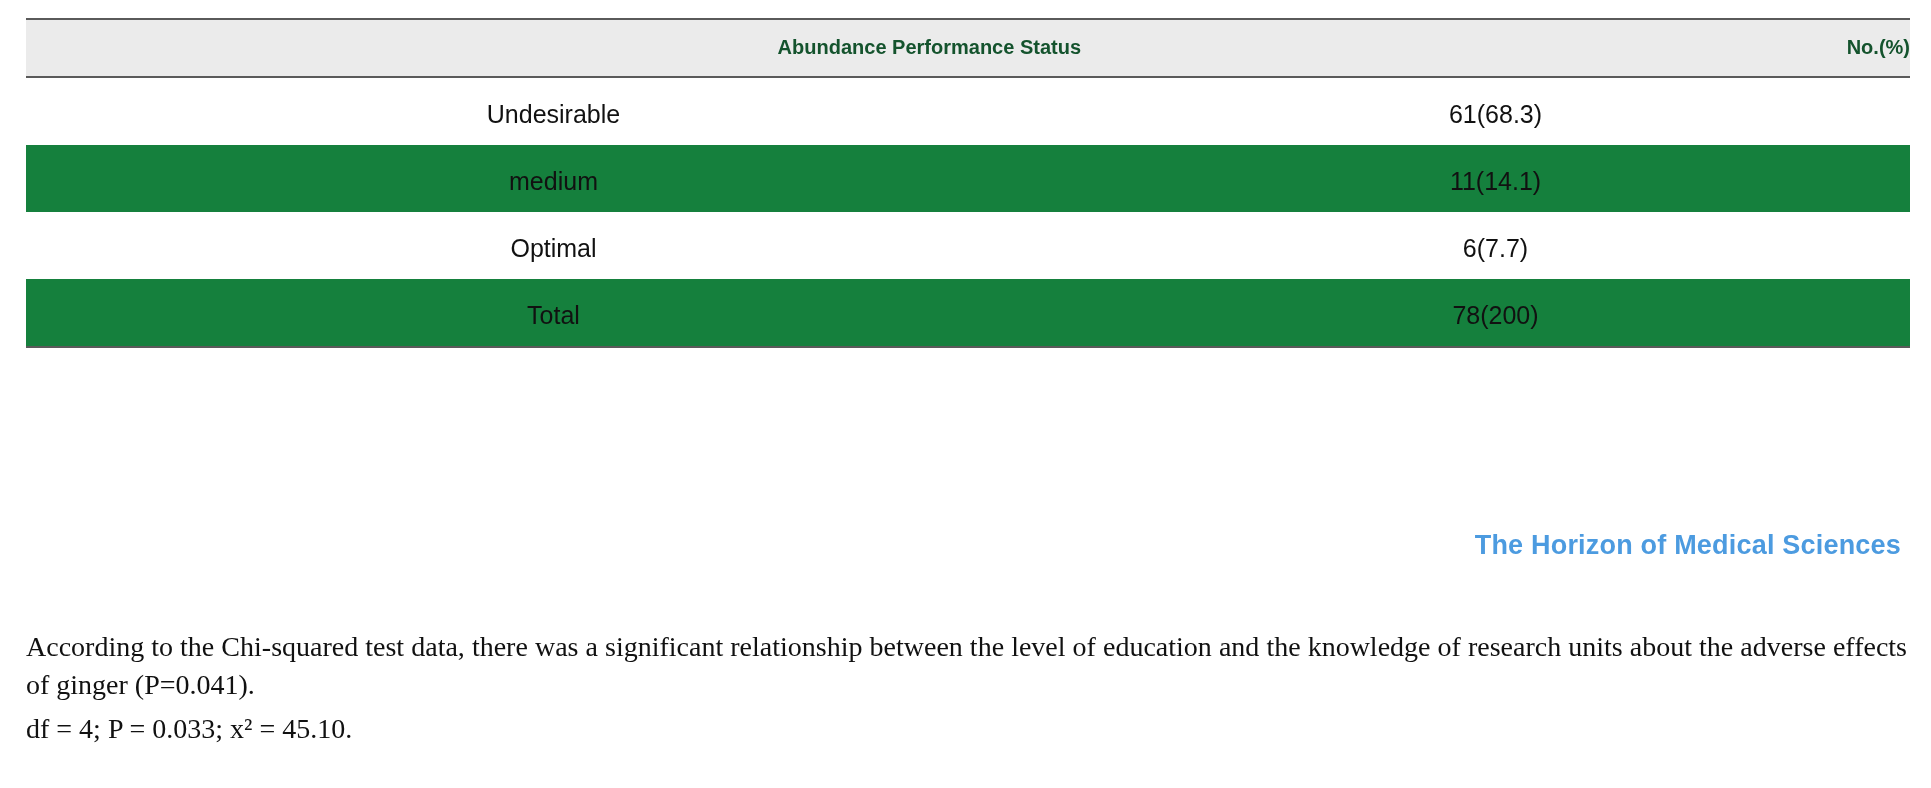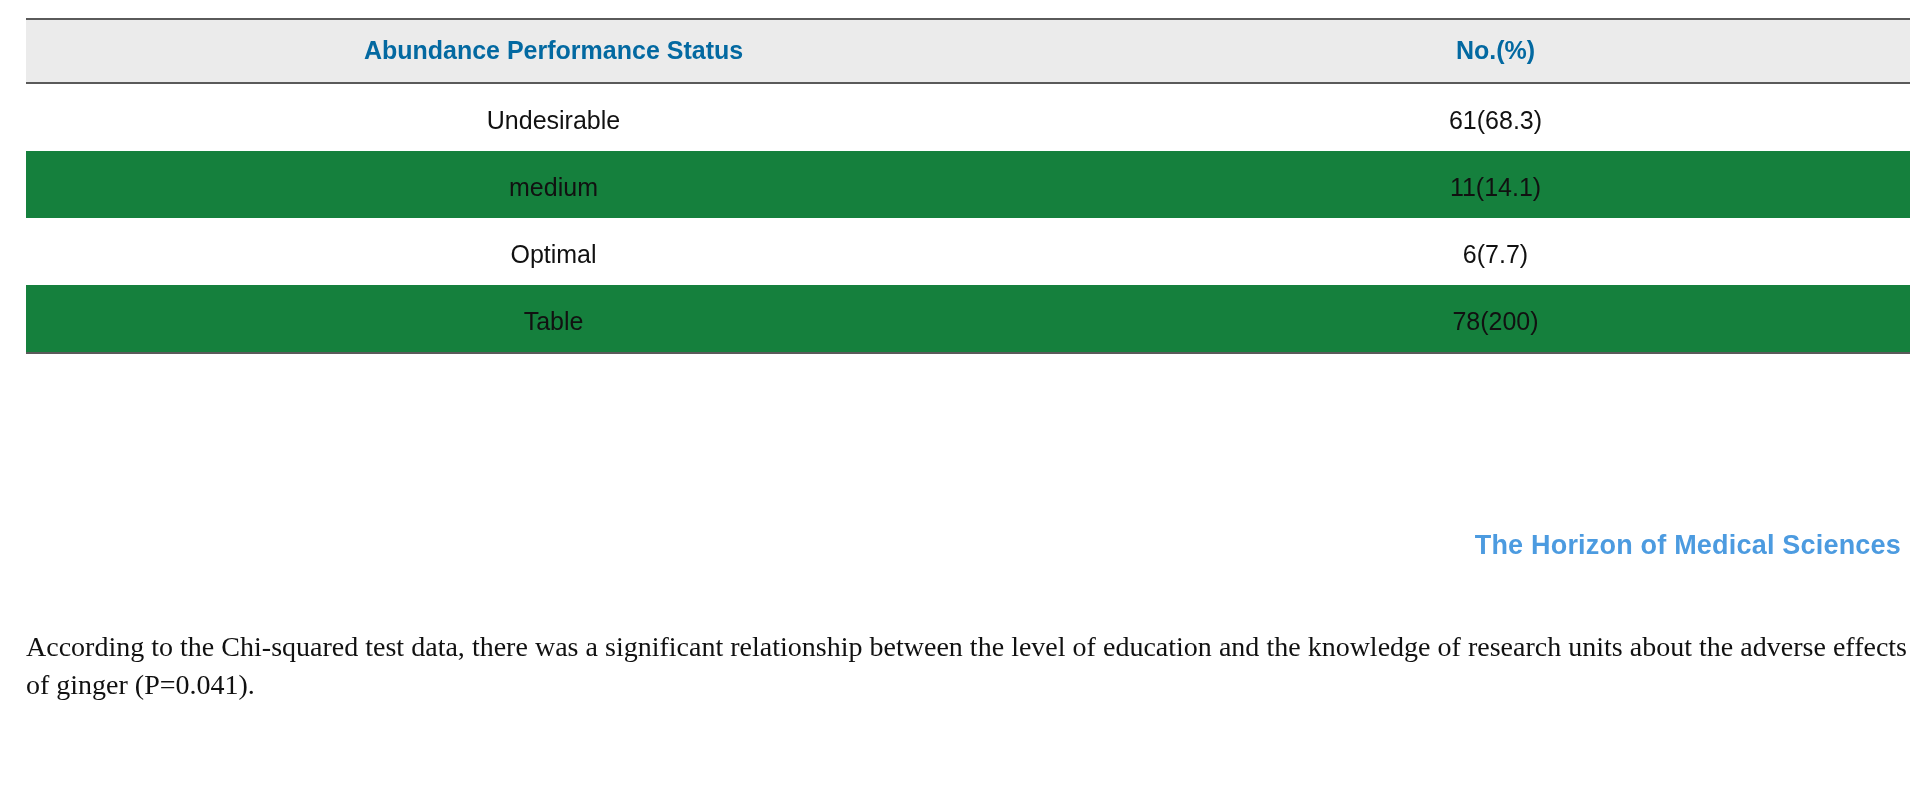--- a/index.html
+++ b/index.html
@@ -42,25 +42,25 @@
   table.data-table {
     width: 1884px;
     border-collapse: collapse;
     table-layout: fixed;
     font-family: "Liberation Sans", sans-serif;
   }
   table.data-table thead tr {
     background: #ebebeb;
   }
   table.data-table thead th {
-    font-size: 25px;
+    font-size: 20px;
     font-weight: bold;
-    color: #0369a1;
+    color: #14532d;
     padding: 16px 0 17px 0;
-    text-align: center;
+    text-align: right;
     border-top: 2px solid #5a5a5a;
     border-bottom: 2px solid #5a5a5a;
   }
   table.data-table tbody td {
     font-size: 25px;
     font-weight: normal;
     color: #111111;
     padding: 22px 0 16px 0;
     text-align: center;
   }
@@ -140,28 +140,29 @@
         </tr>
         <tr class="shaded">
           <td>medium</td>
           <td>11(14.1)</td>
         </tr>
         <tr>
           <td>Optimal</td>
           <td>6(7.7)</td>
         </tr>
         <tr class="shaded last-row">
-          <td>Table</td>
+          <td>Total</td>
           <td>78(200)</td>
         </tr>
       </tbody>
     </table>
   </div>
 
   <div class="journal-mark">
     <div class="line2">The Horizon of Medical Sciences</div>
   </div>
 
   <div class="body-text">
     <p>According to the Chi-squared test data, there was a significant relationship between the level of education and the knowledge of research units about the adverse effects of ginger (P=0.041).</p>
+    <p class="stats-line">df = 4; P = 0.033; x² = 45.10.</p>
   </div>
 
 </div>
 
 </body></html>

